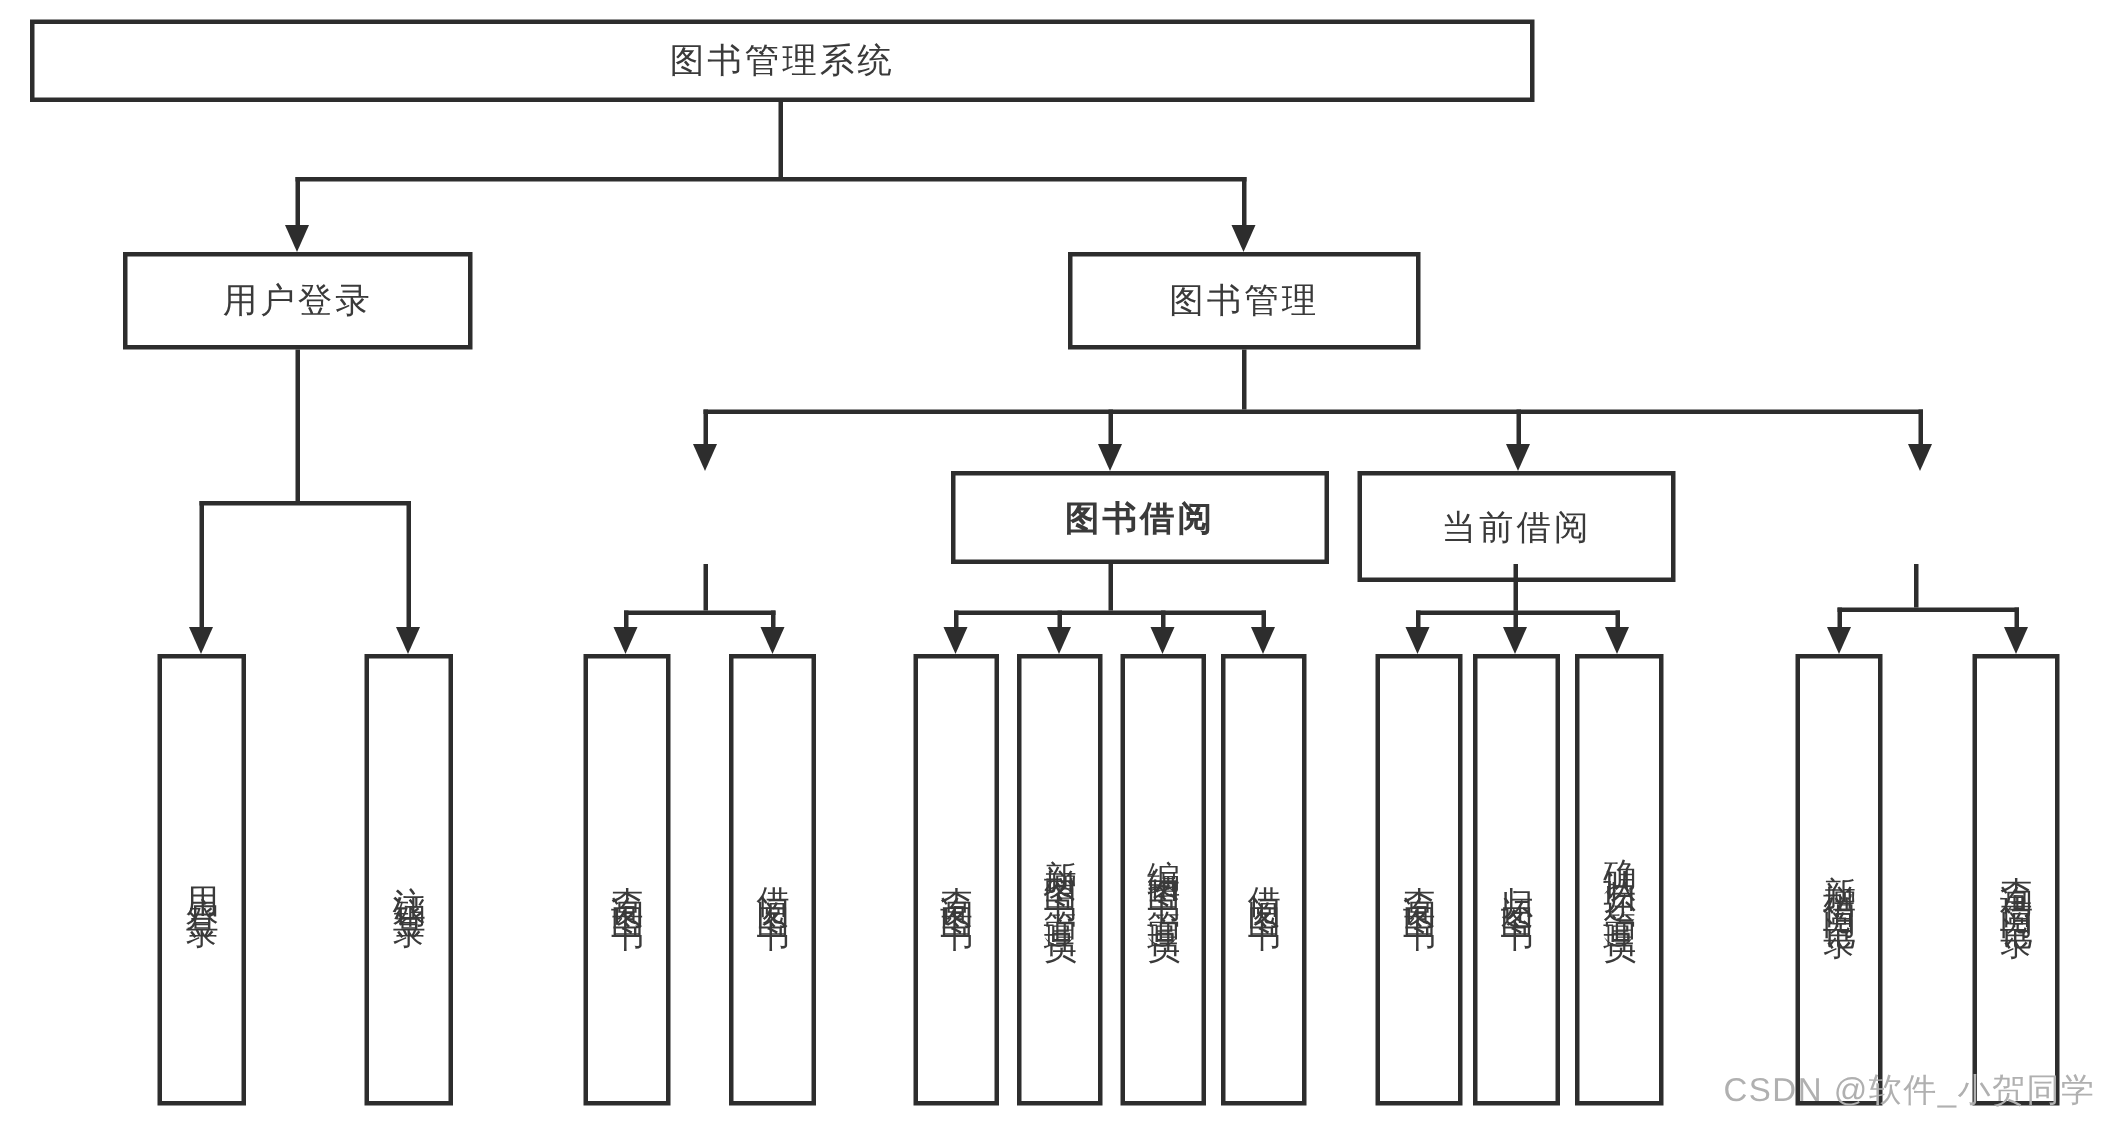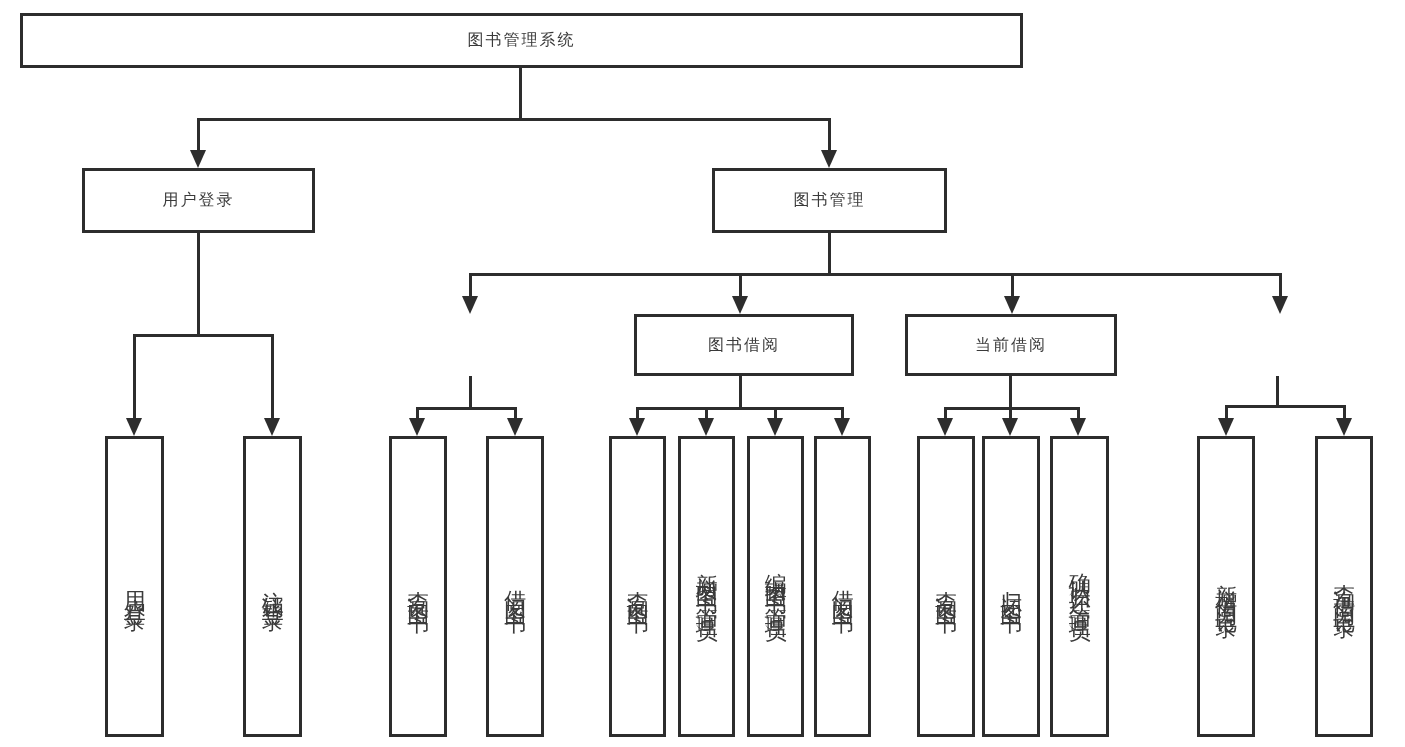--- a/index.html
+++ b/index.html
@@ -6,21 +6,21 @@
   .stage {
     position:relative; width:1405px; height:747px; background:#ffffff;
     font-family:"Liberation Sans","DejaVu Sans",sans-serif; overflow:hidden;
   }
   .box {
     position:absolute; box-sizing:border-box;
     border:3px solid #2d2d2d; background:#ffffff;
     display:flex; align-items:center; justify-content:center;
     color:#3a3a3a;
   }
-  .hbox { font-size:16px; letter-spacing:2px; }
+  .hbox { font-size:23px; letter-spacing:2px; }
   .leaf .vtxt {
     writing-mode:vertical-rl; text-orientation:mixed;
     font-size:22px; letter-spacing:7px; line-height:1.3; color:#3a3a3a;
   }
   .vline { position:absolute; width:3px; background:#2d2d2d; }
   .hline { position:absolute; height:3px; background:#2d2d2d; }
   .arrow {
     position:absolute; width:0; height:0;
     border-left:8px solid transparent; border-right:8px solid transparent;
     border-top:18px solid #2d2d2d;
@@ -57,24 +57,24 @@
   <div class="hline" style="left:469px;top:273px;width:813px;"></div>
   <div class="vline" style="left:469px;top:273px;height:24px;"></div>
   <div class="arrow" style="left:462px;top:296px;"></div>
   <div class="vline" style="left:739px;top:273px;height:24px;"></div>
   <div class="arrow" style="left:732px;top:296px;"></div>
   <div class="vline" style="left:1011px;top:273px;height:24px;"></div>
   <div class="arrow" style="left:1004px;top:296px;"></div>
   <div class="vline" style="left:1279px;top:273px;height:24px;"></div>
   <div class="arrow" style="left:1272px;top:296px;"></div>
 
-  <div class="box hbox" style="left:634px;top:314px;width:220px;height:62px;">
+  <div class="box hbox" style="left:634px;top:314px;width:252px;height:62px;font-weight:bold;">
     <span>图书借阅</span>
   </div>
-  <div class="box hbox" style="left:905px;top:314px;width:212px;height:62px;">
+  <div class="box hbox" style="left:905px;top:314px;width:212px;height:74px;">
     <span>当前借阅</span>
   </div>
 
   <div class="vline" style="left:197px;top:233px;height:101px;"></div>
   <div class="hline" style="left:133px;top:334px;width:141px;"></div>
   <div class="vline" style="left:133px;top:334px;height:84px;"></div>
   <div class="arrow" style="left:126px;top:418px;"></div>
   <div class="vline" style="left:271px;top:334px;height:84px;"></div>
   <div class="arrow" style="left:264px;top:418px;"></div>
 
@@ -149,14 +149,15 @@
     <span class="vtxt">确认归还（管理员）</span>
   </div>
 
   <div class="box leaf" style="left:1197px;top:436px;width:58px;height:301px;">
     <span class="vtxt">新增借阅记录</span>
   </div>
   <div class="box leaf" style="left:1315px;top:436px;width:58px;height:301px;">
     <span class="vtxt">查询借阅记录</span>
   </div>
 
+  <div class="watermark">CSDN @软件_小贺同学</div>
 
 </div>
 
 </body></html>

